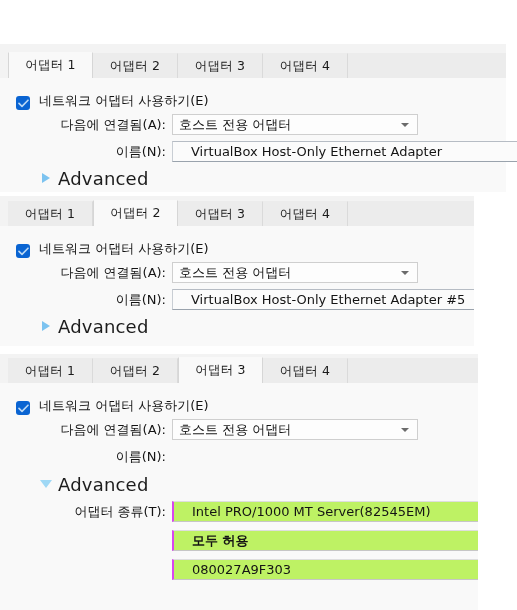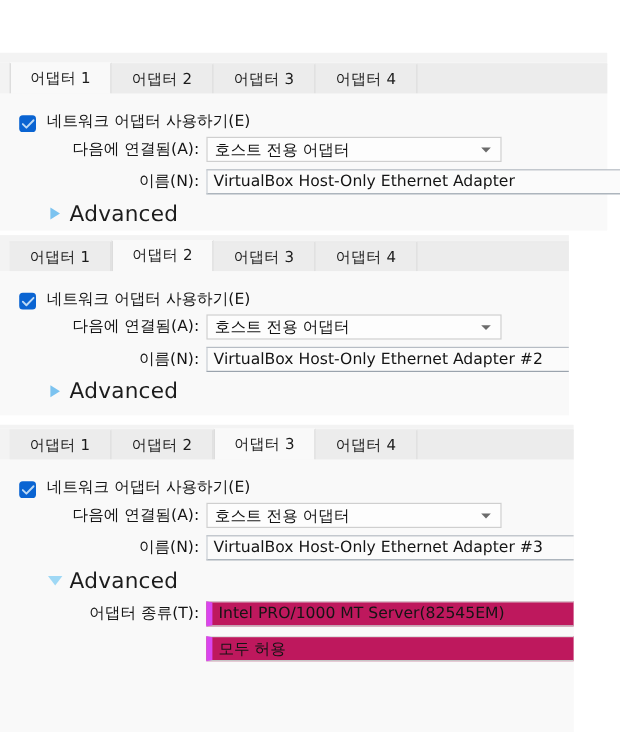--- a/index.html
+++ b/index.html
@@ -122,31 +122,31 @@
   .tinput{
     position:absolute;
     box-sizing:border-box;
     height:21px;
     background:#fbfbfb;
     border-top:1px solid #b6bcc4;
     border-bottom:1px solid #9aa3ad;
     border-left:1px solid #c9ced4;
     border-right:none;
     display:flex;align-items:center;
-    padding-left:5px;
+    padding-left:18px;
     font-size:13px;
     color:#141414;
     white-space:nowrap;
     overflow:hidden;
   }
   .tinput.plain{
-    background:#be185d;
+    background:#bef264;
     border-top:1px solid #dedede;
     border-bottom:1px solid #c6c6c6;
-    border-left:5px solid #d946ef;
+    border-left:2px solid #d946ef;
   }
 
   
   .adv{
     position:absolute;
     display:flex;align-items:center;
     height:20px;
     font-size:18px;
     color:#1c1c1c;
   }
@@ -247,21 +247,21 @@
     </div>
 
     <div class="flabel" style="left:30px;top:36px;width:136px;">다음에 연결됨(A):</div>
     <div class="combo" style="left:172px;top:36px;width:246px;">
       <span>호스트 전용 어댑터</span>
       <span class="arrow"></span>
     </div>
 
     <div class="flabel" style="left:30px;top:63px;width:136px;">이름(N):</div>
     <div class="tinput" style="left:172px;top:63px;width:302px;">
-      <span>VirtualBox Host-Only Ethernet Adapter #2</span>
+      <span>VirtualBox Host-Only Ethernet Adapter #5</span>
     </div>
 
     <div class="adv" style="left:42px;top:90px;">
       <span class="tri-r"></span>
       <span class="adv-text">Advanced</span>
     </div>
   </div>
 </div>
 
 <div class="panel" style="left:0;top:310px;width:478px;height:294px;">
@@ -286,37 +286,37 @@
       <span class="cb-label">네트워크 어댑터 사용하기(E)</span>
     </div>
 
     <div class="flabel" style="left:30px;top:36px;width:136px;">다음에 연결됨(A):</div>
     <div class="combo" style="left:172px;top:36px;width:246px;">
       <span>호스트 전용 어댑터</span>
       <span class="arrow"></span>
     </div>
 
     <div class="flabel" style="left:30px;top:63px;width:136px;">이름(N):</div>
-    <div class="tinput" style="left:172px;top:63px;width:306px;">
-      <span>VirtualBox Host-Only Ethernet Adapter #3</span>
-    </div>
 
     <div class="adv" style="left:40px;top:91px;">
       <span class="tri-d"></span>
       <span class="adv-text">Advanced</span>
     </div>
 
     <div class="flabel" style="left:30px;top:118px;width:136px;">어댑터 종류(T):</div>
     <div class="tinput plain" style="left:172px;top:118px;width:306px;">
       <span>Intel PRO/1000 MT Server(82545EM)</span>
     </div>
 
-    <div class="tinput plain" style="left:172px;top:147px;width:306px;">
+    <div class="tinput plain" style="left:172px;top:147px;width:306px;font-weight:bold;">
       <span>모두 허용</span>
     </div>
 
+    <div class="tinput plain" style="left:172px;top:176px;width:306px;">
+      <span>080027A9F303</span>
+    </div>
 
 
     <div class="btn-dis" style="left:173px;top:240px;">
       <span>포트 포워딩(P)</span>
     </div>
   </div>
 </div>
 
 </body></html>

